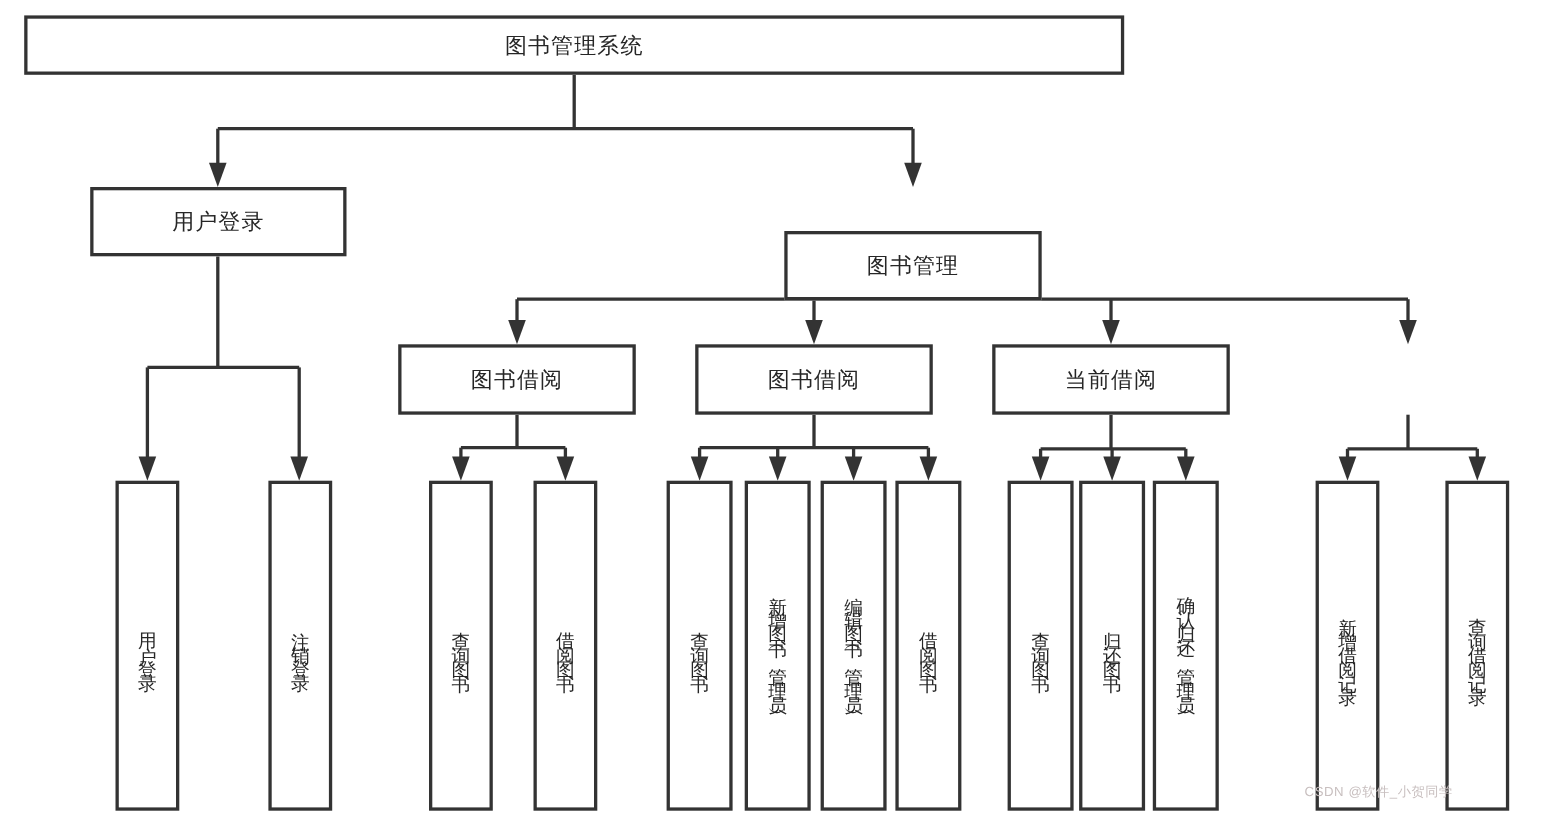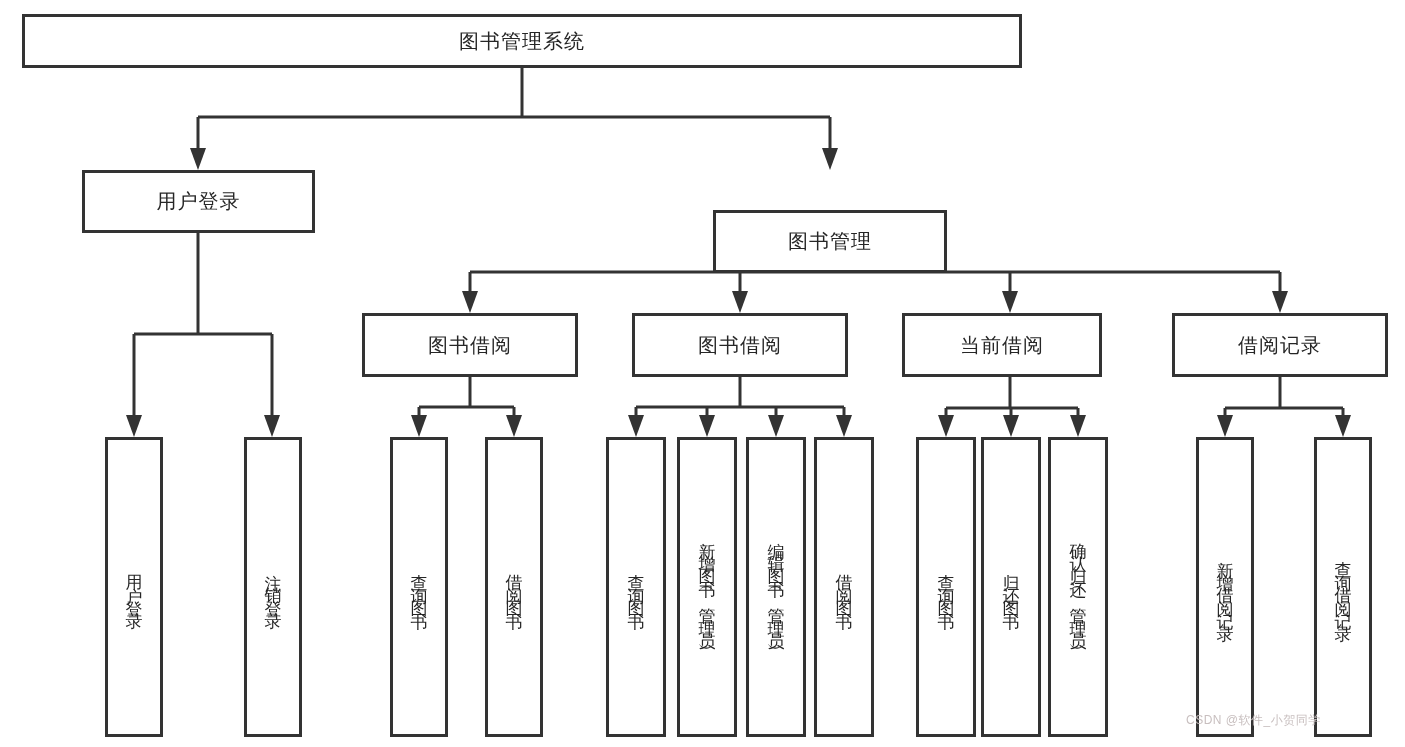--- a/index.html
+++ b/index.html
@@ -139,25 +139,22 @@
   <div class="node hnode" style="left:713px; top:170px; width:234px; height:63px;margin-top:40px;">
     <span>图书管理</span>
   </div>
 
   <div class="node hnode" style="left:362px; top:313px; width:216px; height:64px;">
     <span>图书借阅</span>
   </div>
   <div class="node hnode" style="left:632px; top:313px; width:216px; height:64px;justify-content:center;">
     <span>图书借阅</span>
   </div>
-  <div class="node hnode" style="left:902px; top:313px; width:200px; height:64px;">
+  <div class="node hnode" style="left:902px; top:313px; width:216px; height:64px;">
     <span>当前借阅</span>
-  </div>
-  <div class="node hnode" style="left:1172px; top:313px; width:216px; height:64px;">
-    <span>借阅记录</span>
   </div>
 
   <div class="node vnode" style="left:105px; top:437px; width:58px; height:300px;">
     <span>用户登录</span>
   </div>
   <div class="node vnode" style="left:244px; top:437px; width:58px; height:300px;">
     <span>注销登录</span>
   </div>
 
   <div class="node vnode" style="left:390px; top:437px; width:58px; height:300px;">

